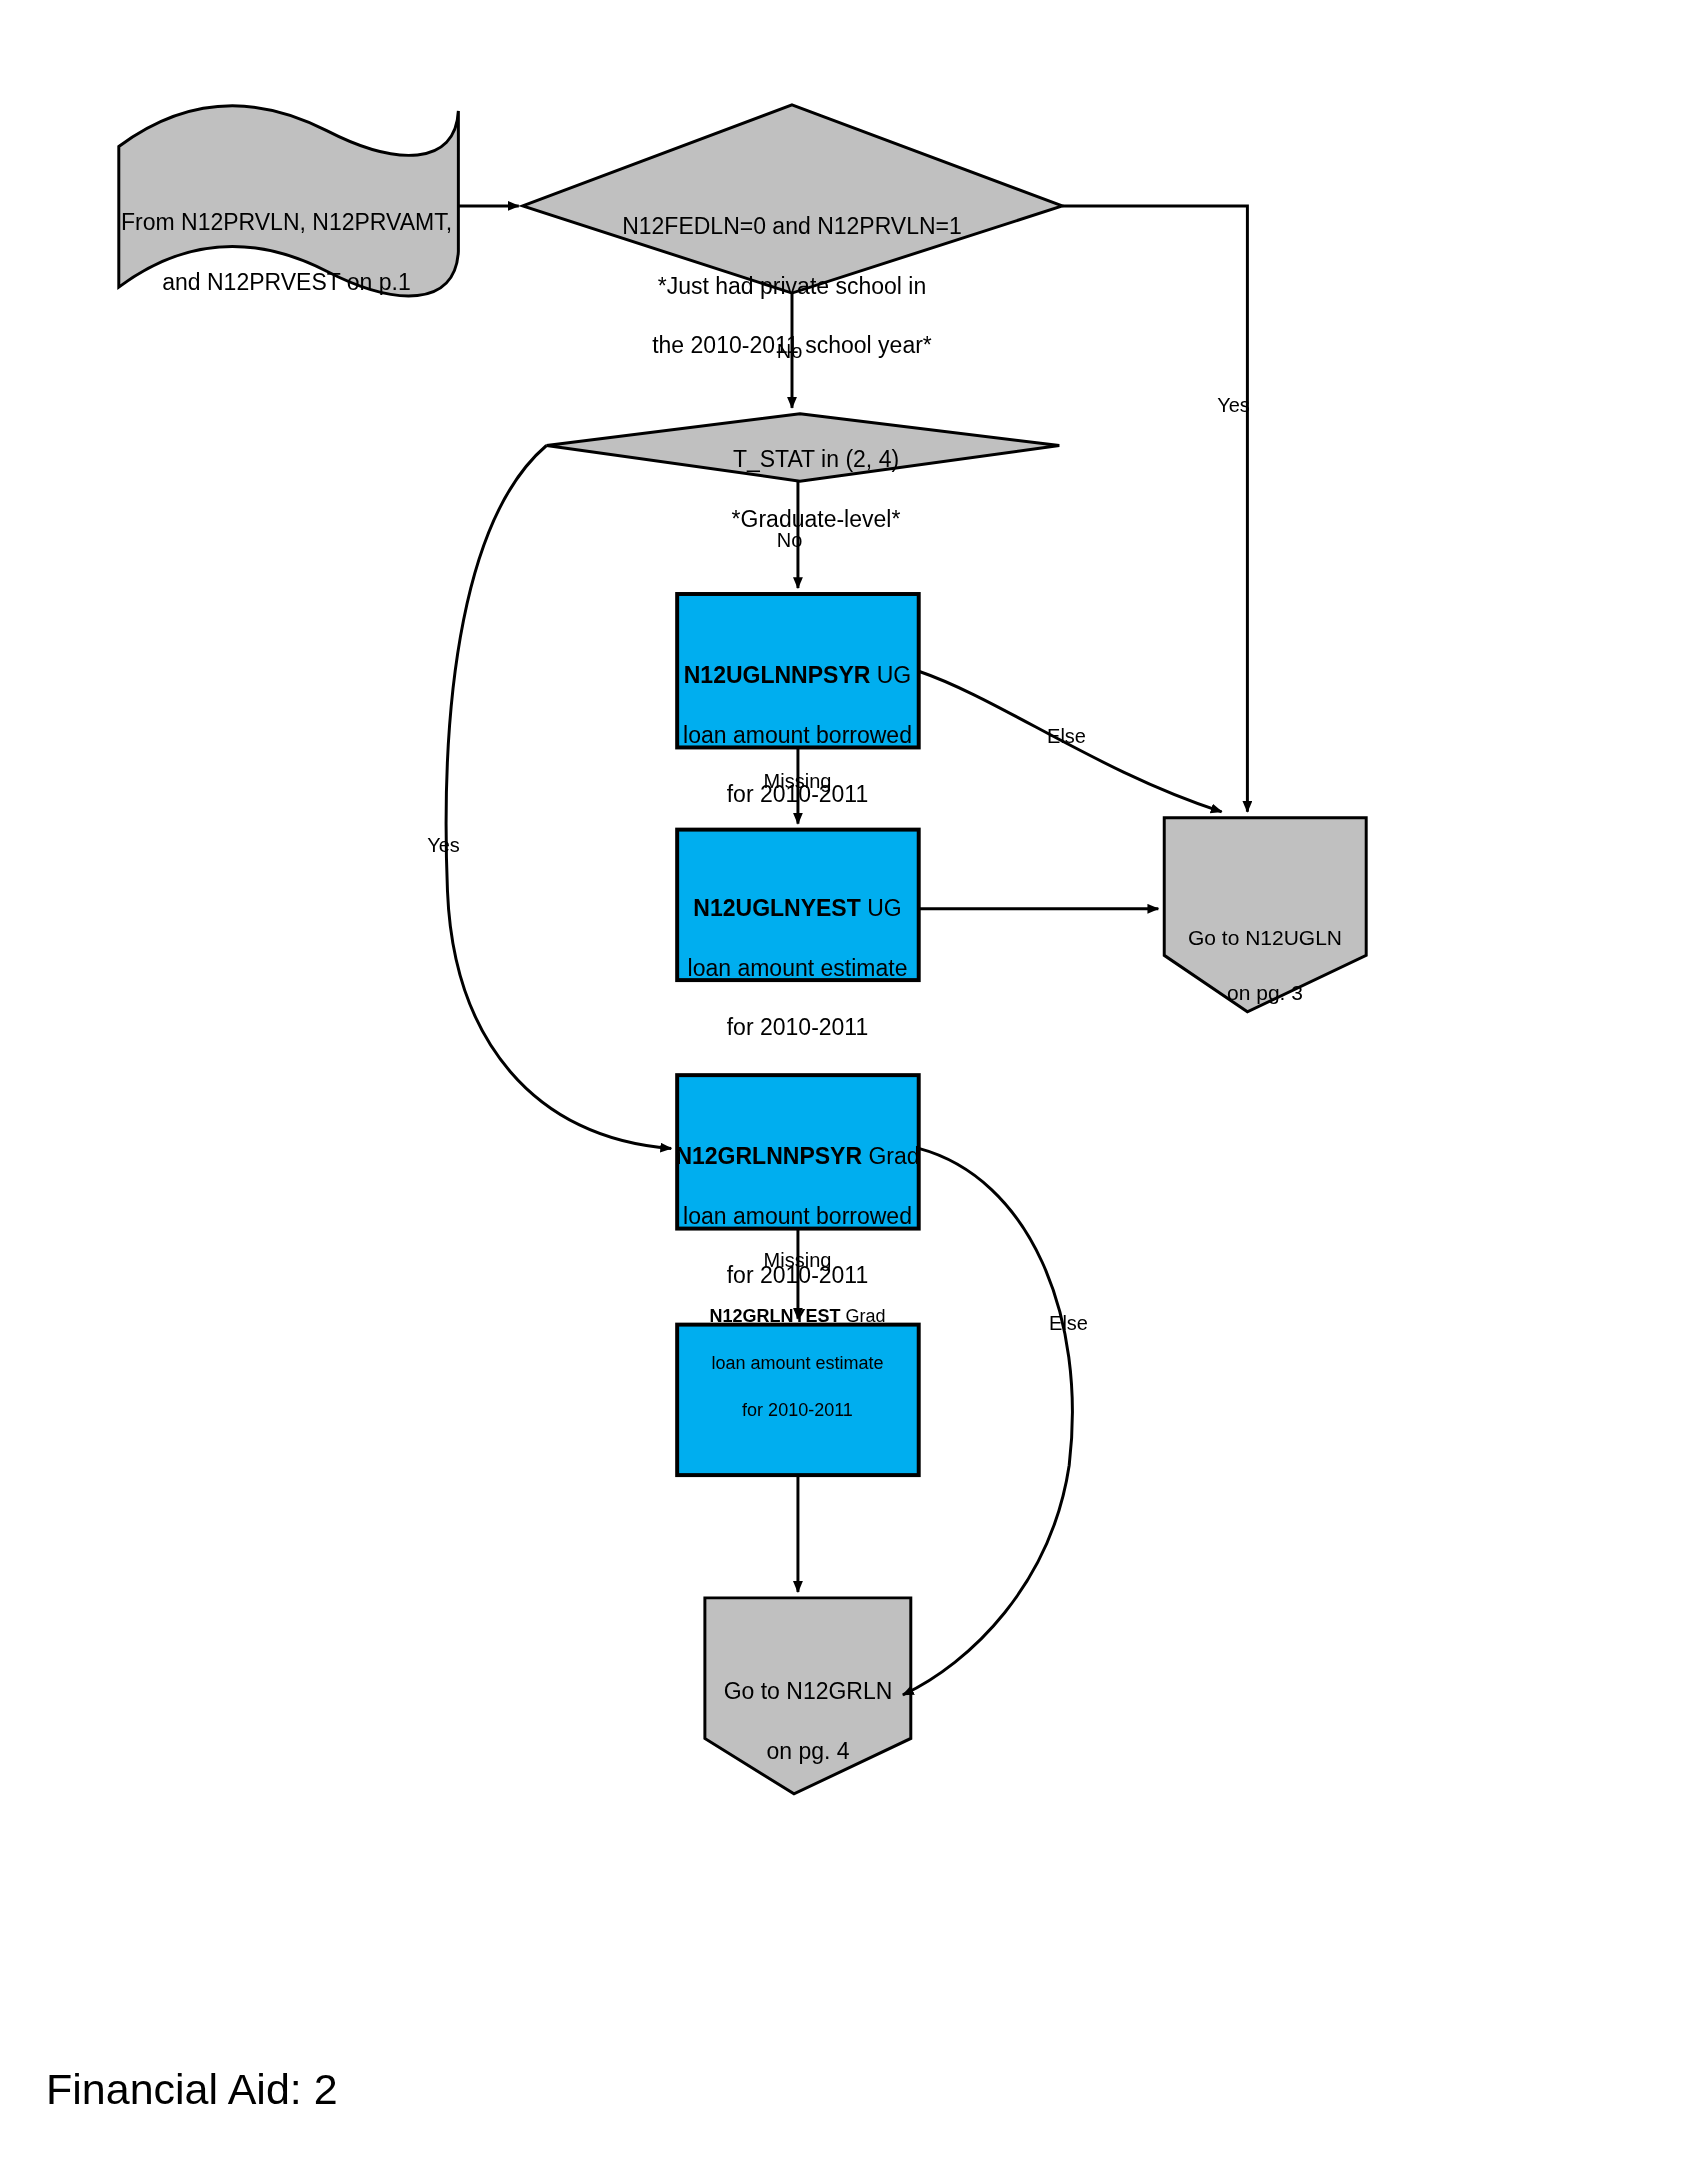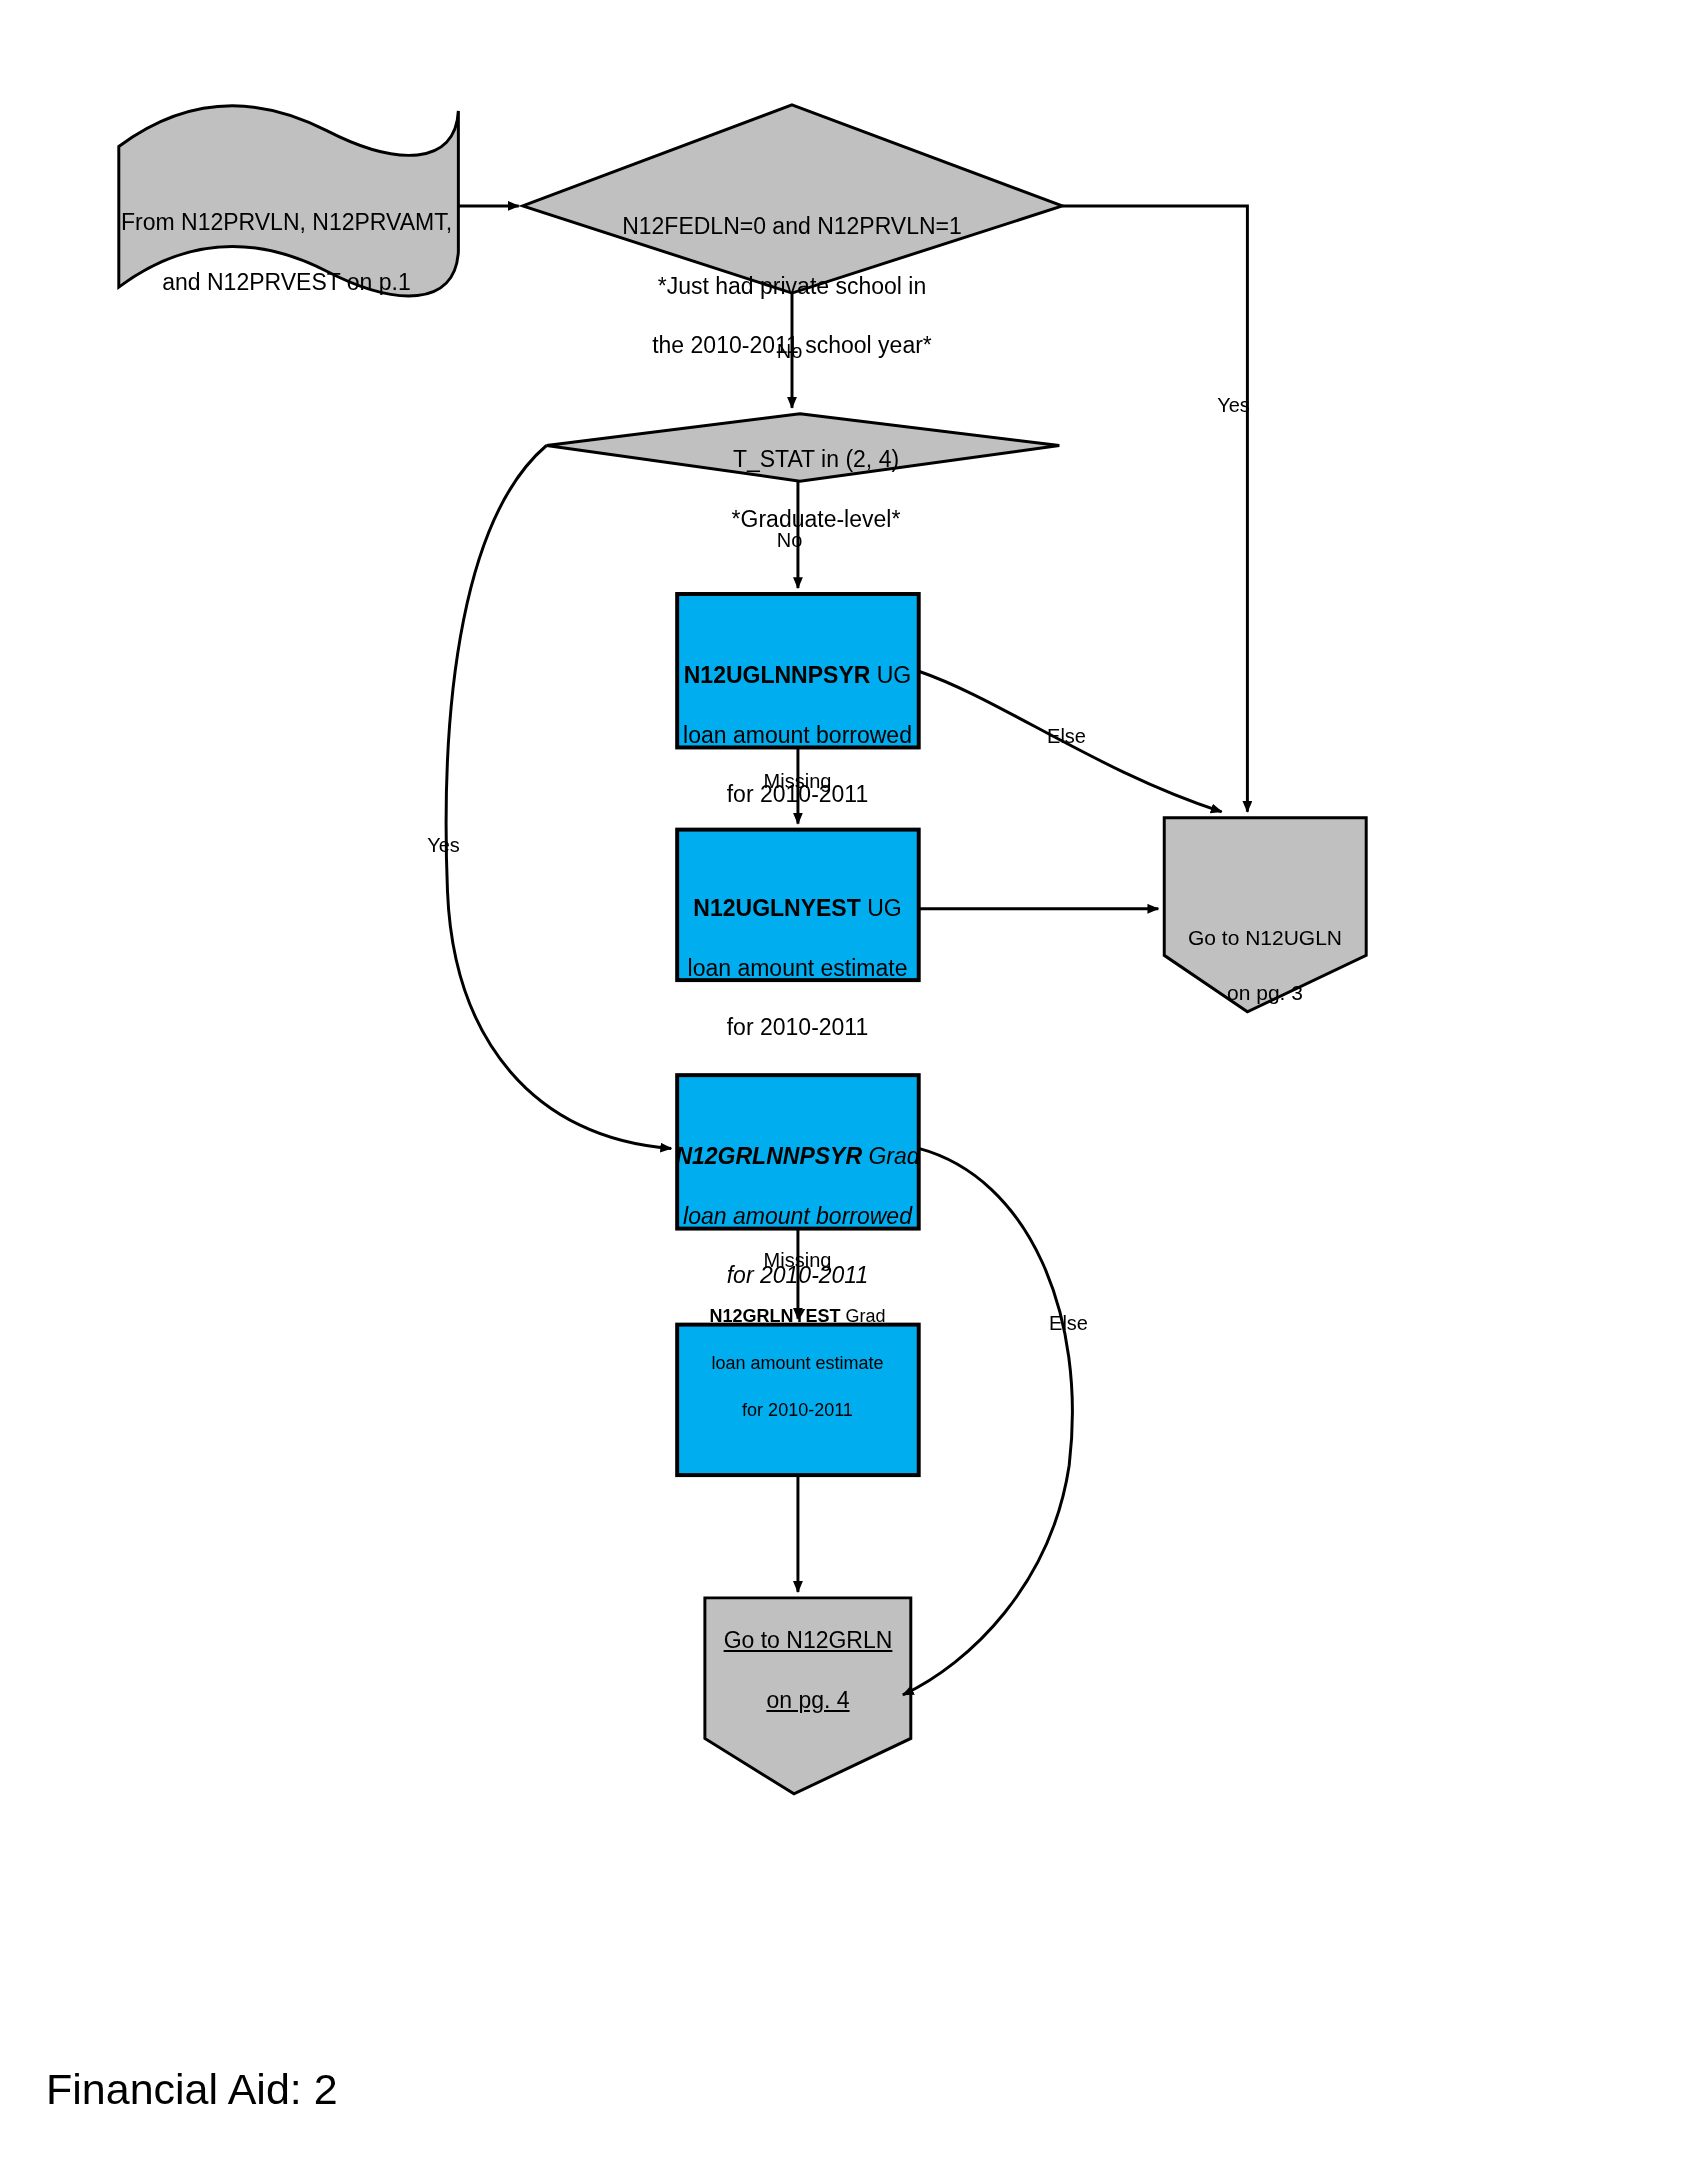--- a/index.html
+++ b/index.html
@@ -117,38 +117,38 @@
   <div>loan amount borrowed</div>
   <div>for 2010-2011</div>
 </div>
 
 <div class="node-text" style="left:669px; top:864px; width:257px; font-size:23px;">
   <div><span class="bold">N12UGLNYEST</span><span> UG</span></div>
   <div>loan amount estimate</div>
   <div>for 2010-2011</div>
 </div>
 
-<div class="node-text" style="left:669px; top:1112px; width:257px; font-size:23px;font-style:italic;">
+<div class="node-text" style="left:669px; top:1112px; width:257px; font-size:23px;">
   <div><span class="bold">N12GRLNNPSYR</span><span> Grad</span></div>
   <div>loan amount borrowed</div>
   <div>for 2010-2011</div>
 </div>
 
 <div class="node-text" style="left:669px; top:1282px; width:257px; font-size:18px;">
   <div><span class="bold">N12GRLNYEST</span><span> Grad</span></div>
   <div>loan amount estimate</div>
   <div>for 2010-2011</div>
 </div>
 
 <div class="node-text" style="left:1146px; top:897px; width:238px; font-size:21px;">
   <div>Go to N12UGLN</div>
   <div>on pg. 3</div>
 </div>
 
-<div class="node-text" style="left:689px; top:1596px; width:238px; font-size:23px;text-decoration:underline;">
+<div class="node-text" style="left:689px; top:1647px; width:238px; font-size:23px;">
   <div>Go to N12GRLN</div>
   <div>on pg. 4</div>
 </div>
 
 <div class="edge-label" style="left:760px; top:340px; width:59px;">No</div>
 
 <div class="edge-label" style="left:1204px; top:394px; width:59px;">Yes</div>
 
 <div class="edge-label" style="left:760px; top:529px; width:59px;">No</div>
 

